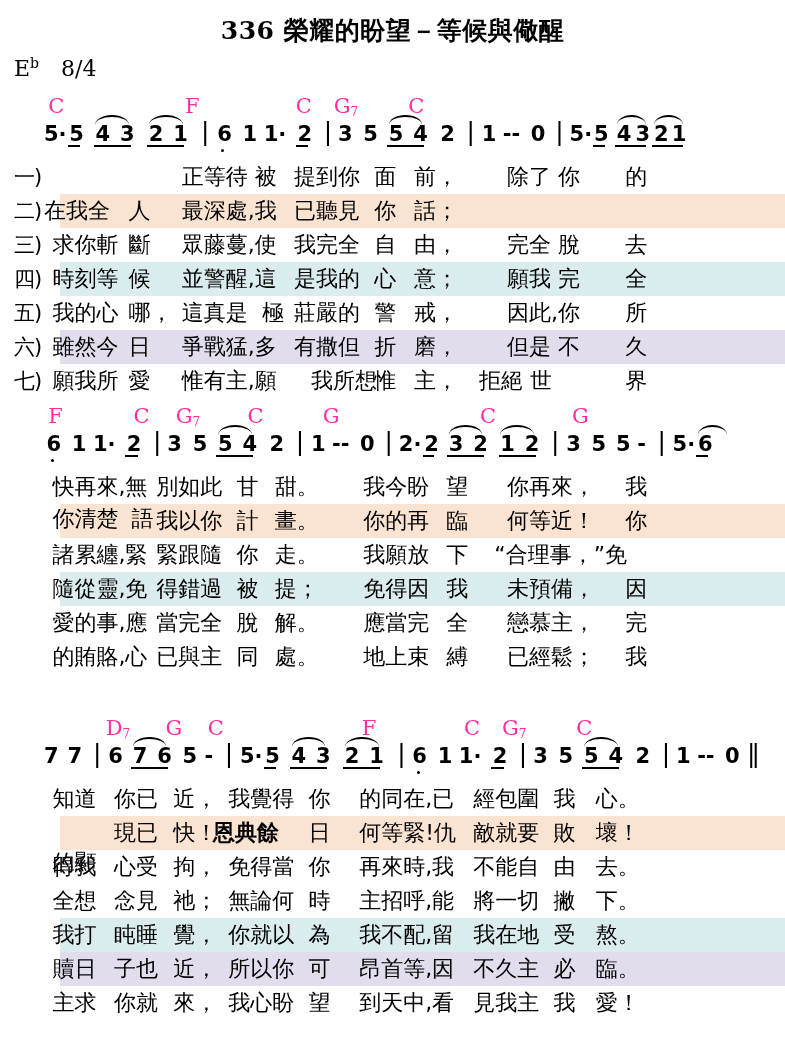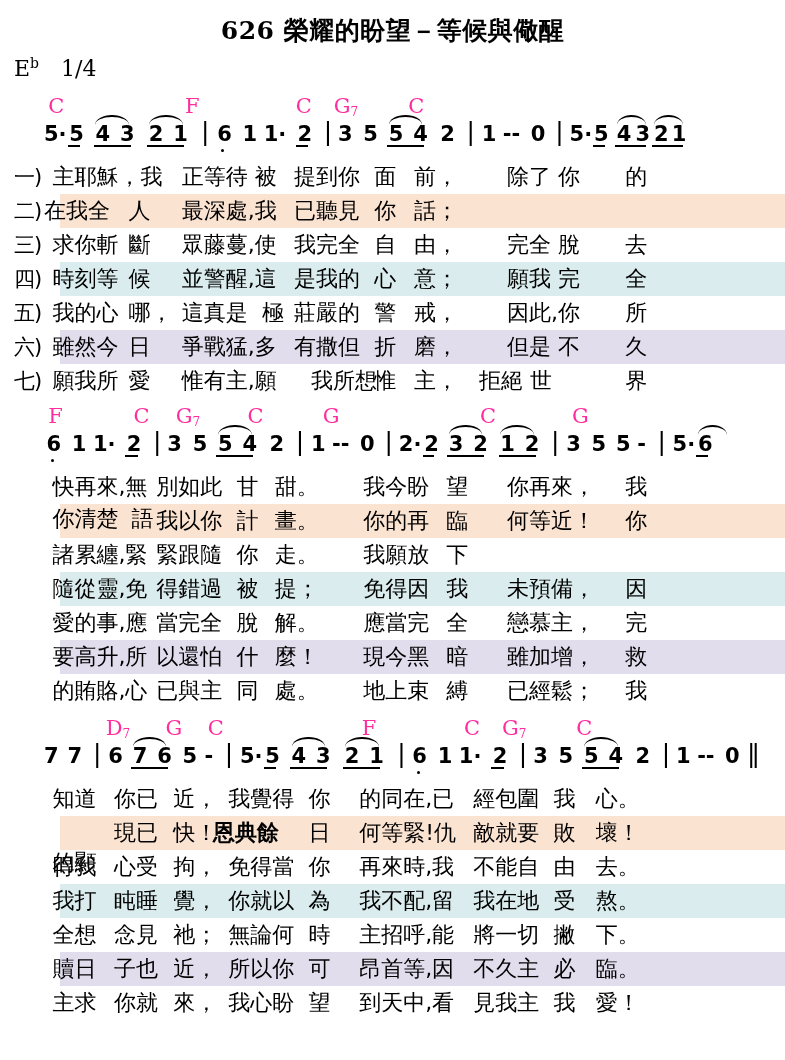--- a/index.html
+++ b/index.html
@@ -170,24 +170,24 @@
 
   .lyr {
     position: absolute;
     top: 0;
     white-space: nowrap;
   }
 </style>
 </head>
 <body>
 
-<div class="title">626  榮耀的盼望－等候與儆醒</div>
+<div class="title">336  榮耀的盼望－等候與儆醒</div>
 
 <div class="keysig">
-  <span>E</span><span class="flat">b</span><span class="meter">1/4</span>
+  <span>E</span><span class="flat">b</span><span class="meter">8/4</span>
 </div>
 
 <div class="system s1">
   <div class="chordrow">
       <div class="chord" style="left: 48.165px;">C</div>
       <div class="chord" style="left: 185.055px;">F</div>
       <div class="chord" style="left: 295.75px;">C</div>
       <div class="chord" style="left: 333.775px;">G<sub>7</sub></div>
       <div class="chord" style="left: 408.135px;">C</div>
     </div>
@@ -342,21 +342,20 @@
       <div class="slur" style="left: 344.76px; width: 33.8px; top: -5px;"></div>
       <div class="slur" style="left: 583.895px; width: 33.8px; top: -5px;"></div>
       <div class="lowdot" style="left: 416.585px; top: 29px;"></div>
     </div>
 </div>
 
 <div class="lyricblock b1">
     <div class="lyricline">
       <div class="hl none"></div>
       <div class="vnum">一)</div>
-      <div class="lyr" style="left: 52.39px;">主耶穌，我</div>
       <div class="lyr" style="left: 181.675px;">正等待 被</div>
       <div class="lyr" style="left: 294.06px;">提到你</div>
       <div class="lyr" style="left: 374.335px;">面</div>
       <div class="lyr" style="left: 414.05px;">前，</div>
       <div class="lyr" style="left: 507px;">除了 你</div>
       <div class="lyr" style="left: 625.3px;">的</div>
     </div>
     <div class="lyricline">
       <div class="hl peach"></div>
       <div class="vnum">二)</div>
@@ -453,20 +452,21 @@
       <div class="lyr" style="left: 625.3px;">你</div>
     </div>
     <div class="lyricline">
       <div class="hl none"></div>
       <div class="lyr" style="left: 52.39px;">諸累纏,緊</div>
       <div class="lyr" style="left: 156.325px;">緊跟隨</div>
       <div class="lyr" style="left: 236.6px;">你</div>
       <div class="lyr" style="left: 274.625px;">走。</div>
       <div class="lyr" style="left: 363.35px;">我願放</div>
       <div class="lyr" style="left: 446.16px;">下</div>
+      <div class="lyr" style="left: 494.325px;">“合理事，”免</div>
     </div>
     <div class="lyricline">
       <div class="hl blue"></div>
       <div class="lyr" style="left: 52.39px;">隨從靈,免</div>
       <div class="lyr" style="left: 156.325px;">得錯過</div>
       <div class="lyr" style="left: 236.6px;">被</div>
       <div class="lyr" style="left: 274.625px;">提；</div>
       <div class="lyr" style="left: 363.35px;">免得因</div>
       <div class="lyr" style="left: 446.16px;">我</div>
       <div class="lyr" style="left: 507px;">未預備，</div>
@@ -475,31 +475,20 @@
     <div class="lyricline">
       <div class="hl none"></div>
       <div class="lyr" style="left: 52.39px;">愛的事,應</div>
       <div class="lyr" style="left: 156.325px;">當完全</div>
       <div class="lyr" style="left: 236.6px;">脫</div>
       <div class="lyr" style="left: 274.625px;">解。</div>
       <div class="lyr" style="left: 363.35px;">應當完</div>
       <div class="lyr" style="left: 446.16px;">全</div>
       <div class="lyr" style="left: 507px;">戀慕主，</div>
       <div class="lyr" style="left: 625.3px;">完</div>
-    </div>
-    <div class="lyricline">
-      <div class="hl lavender"></div>
-      <div class="lyr" style="left: 52.39px;">要高升,所</div>
-      <div class="lyr" style="left: 156.325px;">以還怕</div>
-      <div class="lyr" style="left: 236.6px;">什</div>
-      <div class="lyr" style="left: 274.625px;">麼！</div>
-      <div class="lyr" style="left: 363.35px;">現今黑</div>
-      <div class="lyr" style="left: 446.16px;">暗</div>
-      <div class="lyr" style="left: 507px;">雖加增，</div>
-      <div class="lyr" style="left: 625.3px;">救</div>
     </div>
     <div class="lyricline">
       <div class="hl none"></div>
       <div class="lyr" style="left: 52.39px;">的賄賂,心</div>
       <div class="lyr" style="left: 156.325px;">已與主</div>
       <div class="lyr" style="left: 236.6px;">同</div>
       <div class="lyr" style="left: 274.625px;">處。</div>
       <div class="lyr" style="left: 363.35px;">地上束</div>
       <div class="lyr" style="left: 446.16px;">縛</div>
       <div class="lyr" style="left: 507px;">已經鬆；</div>
@@ -537,44 +526,44 @@
       <div class="lyr" style="left: 114.075px;">心受</div>
       <div class="lyr" style="left: 173.225px;">拘，</div>
       <div class="lyr" style="left: 228.15px;">免得當</div>
       <div class="lyr" style="left: 308.425px;">你</div>
       <div class="lyr" style="left: 359.125px;">再來時,我</div>
       <div class="lyr" style="left: 473.2px;">不能自</div>
       <div class="lyr" style="left: 553.475px;">由</div>
       <div class="lyr" style="left: 595.725px;">去。</div>
     </div>
     <div class="lyricline">
+      <div class="hl none"></div>
+      <div class="lyr" style="left: 52.39px;">全想</div>
+      <div class="lyr" style="left: 114.075px;">念見</div>
+      <div class="lyr" style="left: 173.225px;">祂；</div>
+      <div class="lyr" style="left: 228.15px;">無論何</div>
+      <div class="lyr" style="left: 308.425px;">時</div>
+      <div class="lyr" style="left: 359.125px;">主招呼,能</div>
+      <div class="lyr" style="left: 473.2px;">將一切</div>
+      <div class="lyr" style="left: 553.475px;">撇</div>
+      <div class="lyr" style="left: 595.725px;">下。</div>
+    </div>
+    <div class="lyricline">
       <div class="hl blue"></div>
       <div class="lyr" style="left: 52.39px;">我打</div>
       <div class="lyr" style="left: 114.075px;">盹睡</div>
       <div class="lyr" style="left: 173.225px;">覺，</div>
       <div class="lyr" style="left: 228.15px;">你就以</div>
       <div class="lyr" style="left: 308.425px;">為</div>
       <div class="lyr" style="left: 359.125px;">我不配,留</div>
       <div class="lyr" style="left: 473.2px;">我在地</div>
       <div class="lyr" style="left: 553.475px;">受</div>
       <div class="lyr" style="left: 595.725px;">熬。</div>
     </div>
     <div class="lyricline">
-      <div class="hl none"></div>
-      <div class="lyr" style="left: 52.39px;">全想</div>
-      <div class="lyr" style="left: 114.075px;">念見</div>
-      <div class="lyr" style="left: 173.225px;">祂；</div>
-      <div class="lyr" style="left: 228.15px;">無論何</div>
-      <div class="lyr" style="left: 308.425px;">時</div>
-      <div class="lyr" style="left: 359.125px;">主招呼,能</div>
-      <div class="lyr" style="left: 473.2px;">將一切</div>
-      <div class="lyr" style="left: 553.475px;">撇</div>
-      <div class="lyr" style="left: 595.725px;">下。</div>
-    </div>
-    <div class="lyricline">
       <div class="hl lavender"></div>
       <div class="lyr" style="left: 52.39px;">贖日</div>
       <div class="lyr" style="left: 114.075px;">子也</div>
       <div class="lyr" style="left: 173.225px;">近，</div>
       <div class="lyr" style="left: 228.15px;">所以你</div>
       <div class="lyr" style="left: 308.425px;">可</div>
       <div class="lyr" style="left: 359.125px;">昂首等,因</div>
       <div class="lyr" style="left: 473.2px;">不久主</div>
       <div class="lyr" style="left: 553.475px;">必</div>
       <div class="lyr" style="left: 595.725px;">臨。</div>

